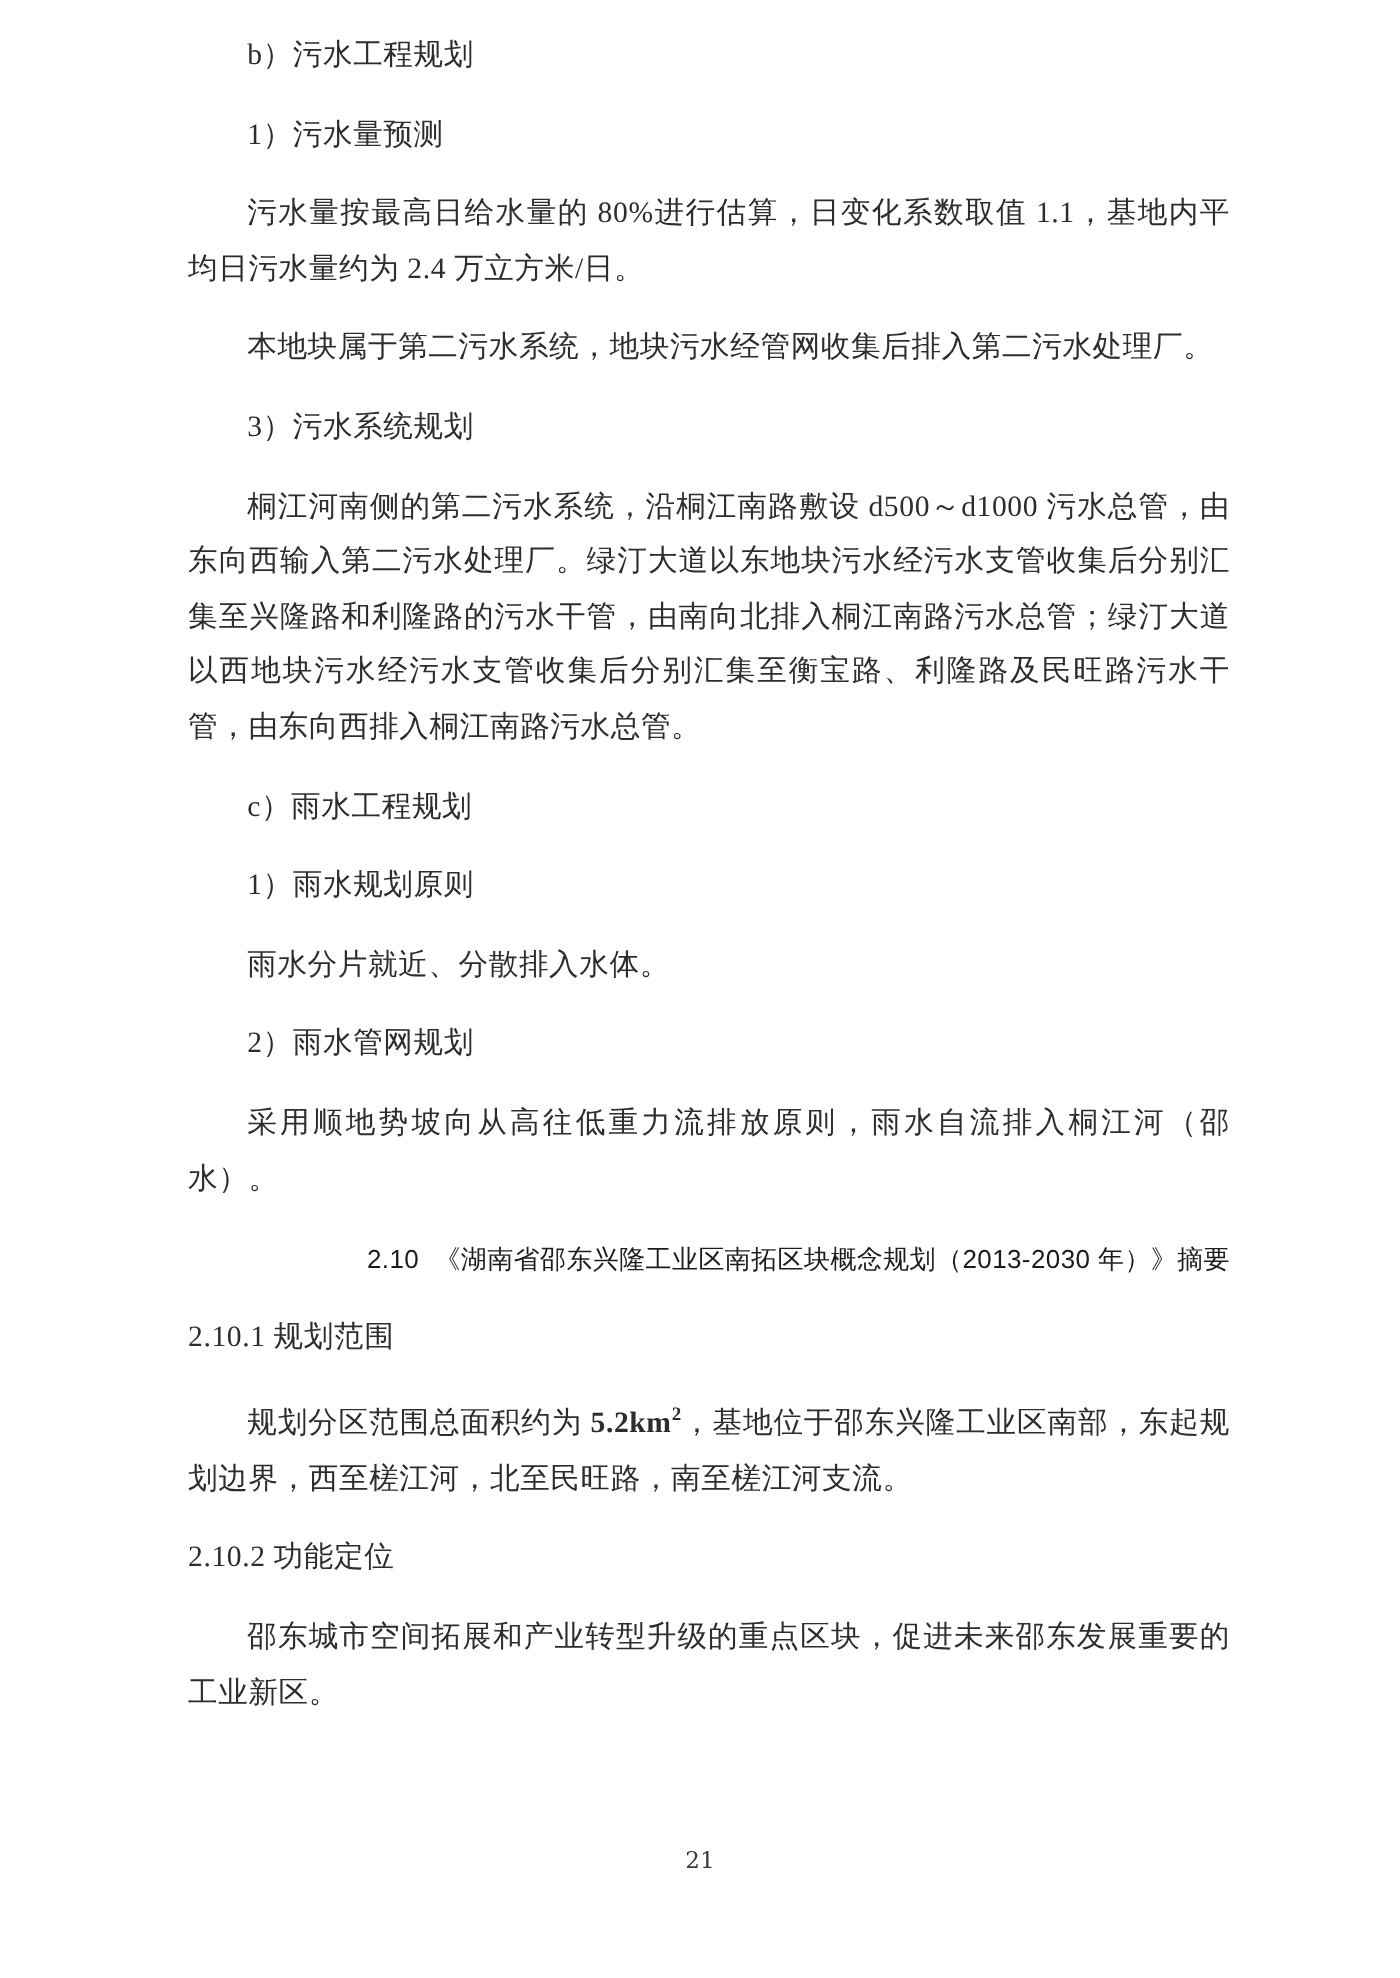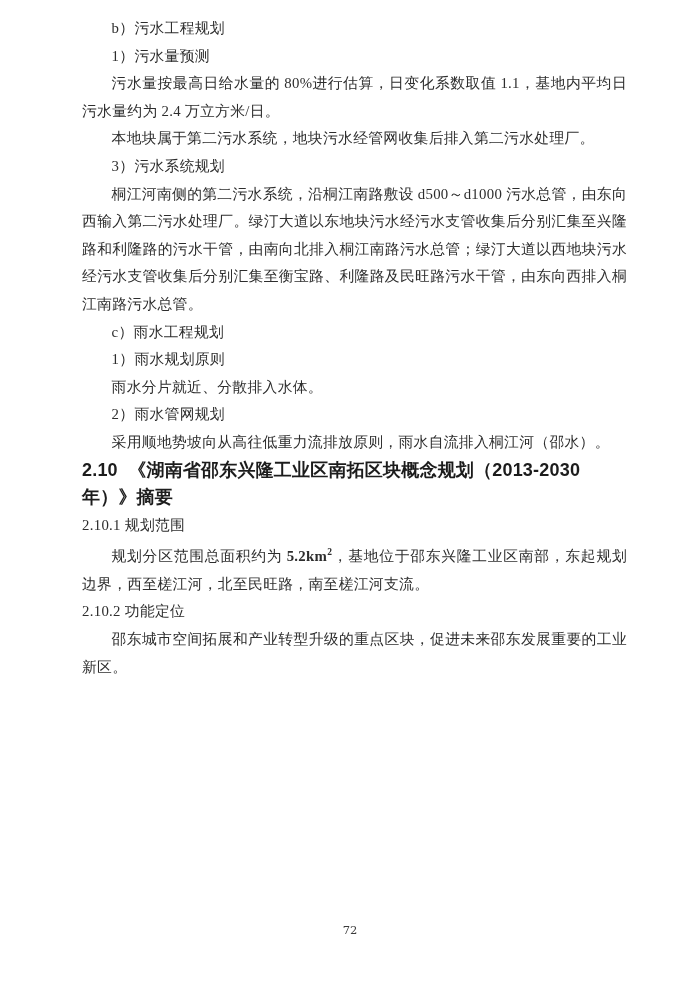--- a/index.html
+++ b/index.html
@@ -22,31 +22,31 @@
     padding-bottom:6px;
     border-bottom:2px solid #2f2f2f;
   }
   .body{
     margin:15px 73px 0 82px;
     font-size:14.8px;
     line-height:27.6px;
     letter-spacing:0.3px;
     text-align:justify;
   }
-  .body p{margin:0;}
+  .body p{margin:12px;}
   .sub{text-indent:2em;text-align:left;}
   .para{text-indent:2em;}
   .h2{
     font-family:"Liberation Sans","DejaVu Sans",sans-serif;
-    font-weight:bold;
-    font-size:18px;
+    font-weight:normal;
+    font-size:13px;
     letter-spacing:0.2px;
     color:#1c1c1c;
     white-space:pre-wrap;
-    text-align:left;
+    text-align:right;
   }
   .h3{text-align:left;}
   .rich b{font-weight:bold;}
   .rich sup{font-size:9.5px;font-weight:bold;}
   .footer{
     position:absolute;
     left:0;bottom:52px;width:100%;
     text-align:center;
     font-size:11.5px;
     color:#3a3a3a;
@@ -72,16 +72,16 @@
     <p class="sub">2）雨水管网规划</p>
     <p class="para">采用顺地势坡向从高往低重力流排放原则，雨水自流排入桐江河（邵水）。</p>
     <p class="h2">2.10  《湖南省邵东兴隆工业区南拓区块概念规划（2013-2030 年）》摘要</p>
     <p class="h3">2.10.1 规划范围</p>
     <p class="para rich"><span>规划分区范围总面积约为 </span><b><span>5.2km</span><sup>2</sup></b><span>，基地位于邵东兴隆工业区南部，东起规划边界，西至槎江河，北至民旺路，南至槎江河支流。</span></p>
     <p class="h3">2.10.2 功能定位</p>
     <p class="para">邵东城市空间拓展和产业转型升级的重点区块，促进未来邵东发展重要的工业新区。</p>
   </div>
 
   <div class="footer">
-    <span>72</span>
+    <span>21</span>
   </div>
 
 </div>
 
 </body></html>

